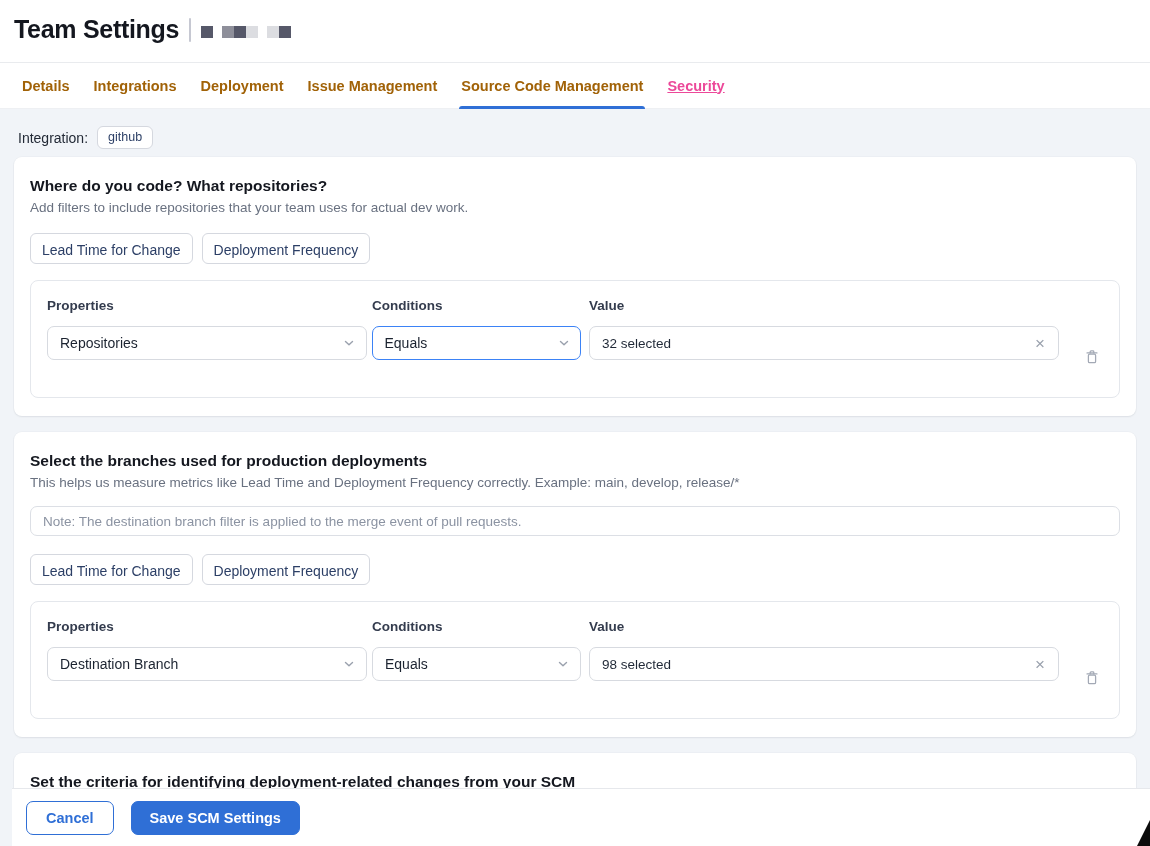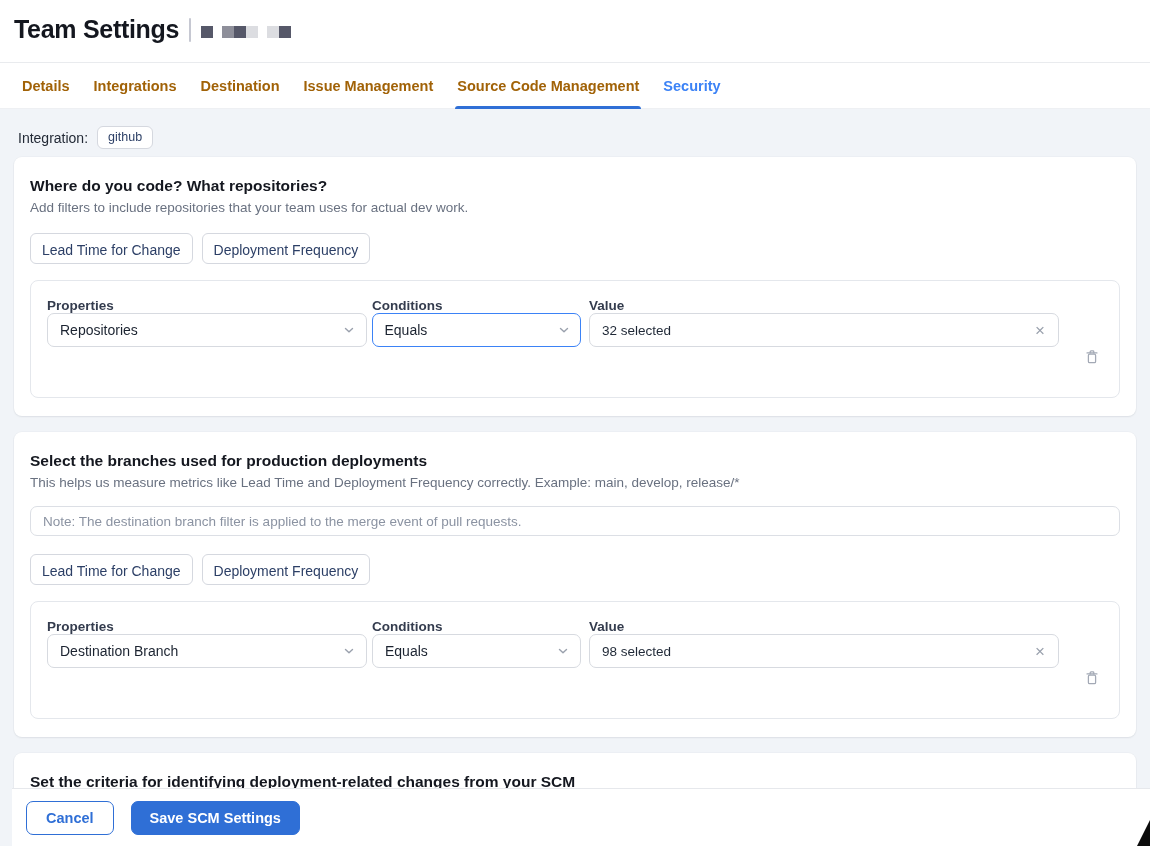--- a/index.html
+++ b/index.html
@@ -23,21 +23,21 @@
   .b-lite { background:#dcdde1; }
 
   
   .tabbar {
     background:#fff; height:47px; padding:0 22px;
     border-top:1px solid #e9ebee; border-bottom:1px solid #eef0f3;
     display:flex; gap:24px; align-items:stretch;
   }
   .tab { font-size:14.5px; font-weight:600; color:#a16207; display:flex; align-items:center; position:relative; cursor:pointer; white-space:nowrap; }
   .tab.active::after { content:""; position:absolute; left:-2px; right:-2px; bottom:-1px; height:3px; background:#2f6fd6; border-radius:3px 3px 0 0; }
-  .tab.disabled { color:#3b82f6; font-weight:600; }
+  .tab.disabled { color:#ec4899; font-weight:600;text-decoration:underline; }
 
   
   .content { padding:12px 14px 0; }
   .integration-row { display:flex; align-items:center; gap:9px; font-size:14px; color:#232a36; margin:5px 0 8px; padding-left:4px; }
   .chip {
     border:1px solid #d5d8df; background:#fff; border-radius:6px;
     padding:3px 10px 4px; font-size:12.5px; color:#2c3f66;
   }
 
   .card {
@@ -48,21 +48,21 @@
   .card-sub { margin:0; font-size:13.5px; color:#697180; }
 
   .badges { display:flex; gap:9px; margin:18px 0 16px; }
   .badge {
     border:1px solid #d5d8df; border-radius:6px; background:#fff;
     padding:8px 11px 5px; font-size:14px; color:#2c3f66; cursor:default;
   }
 
   .filterbox { border:1px solid #e4e7ec; border-radius:8px; padding:17px 16px 26px; }
   .filter-row { display:flex; align-items:flex-start; }
-  .fcol { display:flex; flex-direction:column; }
+  .fcol { display:flex; flex-direction:column; gap:13px; }
   .fcol-props { width:320px; margin-right:5px; }
   .fcol-cond  { width:209px; margin-right:8px; }
   .fcol-value { flex:1; }
   .flabel { font-size:13.5px; font-weight:700; color:#343c4e; }
 
   .select {
     height:34px; border:1px solid #d7dae0; border-radius:7px; background:#fff;
     display:flex; align-items:center; justify-content:space-between;
     padding:0 10px 0 12px; font-size:14px; color:#1b2330; cursor:pointer;
   }
@@ -121,21 +121,21 @@
           <span class="b b-lite"></span>
           <span class="b b-dark"></span>
         </span>
     </span>
   </div>
 </div>
 
 <div class="tabbar">
   <div class="tab">Details</div>
   <div class="tab">Integrations</div>
-  <div class="tab">Destination</div>
+  <div class="tab">Deployment</div>
   <div class="tab">Issue Management</div>
   <div class="tab active">Source Code Management</div>
   <div class="tab disabled">Security</div>
 </div>
 
 <div class="content">
 
   <div class="integration-row">
     <span>Integration:</span>
     <span class="chip">github</span>

